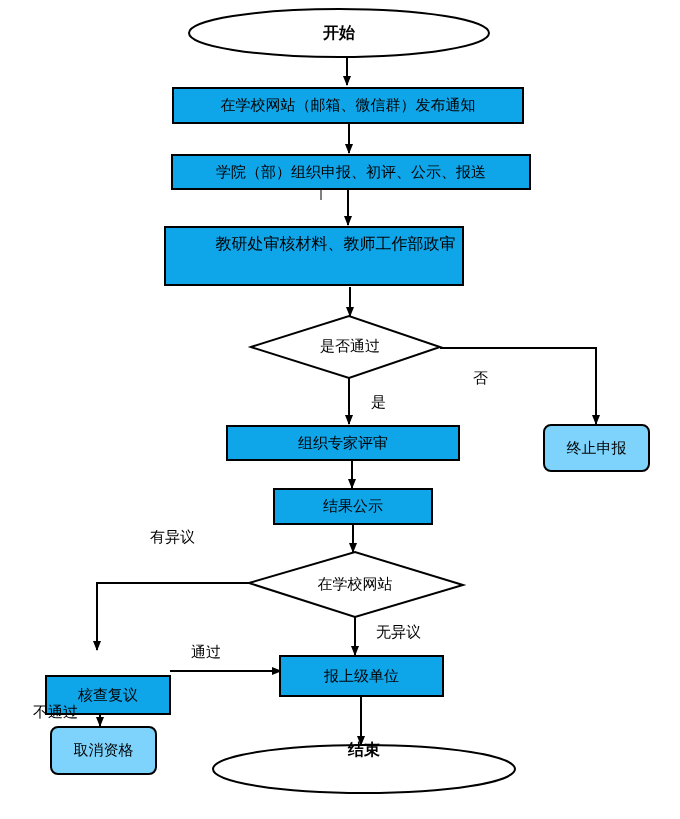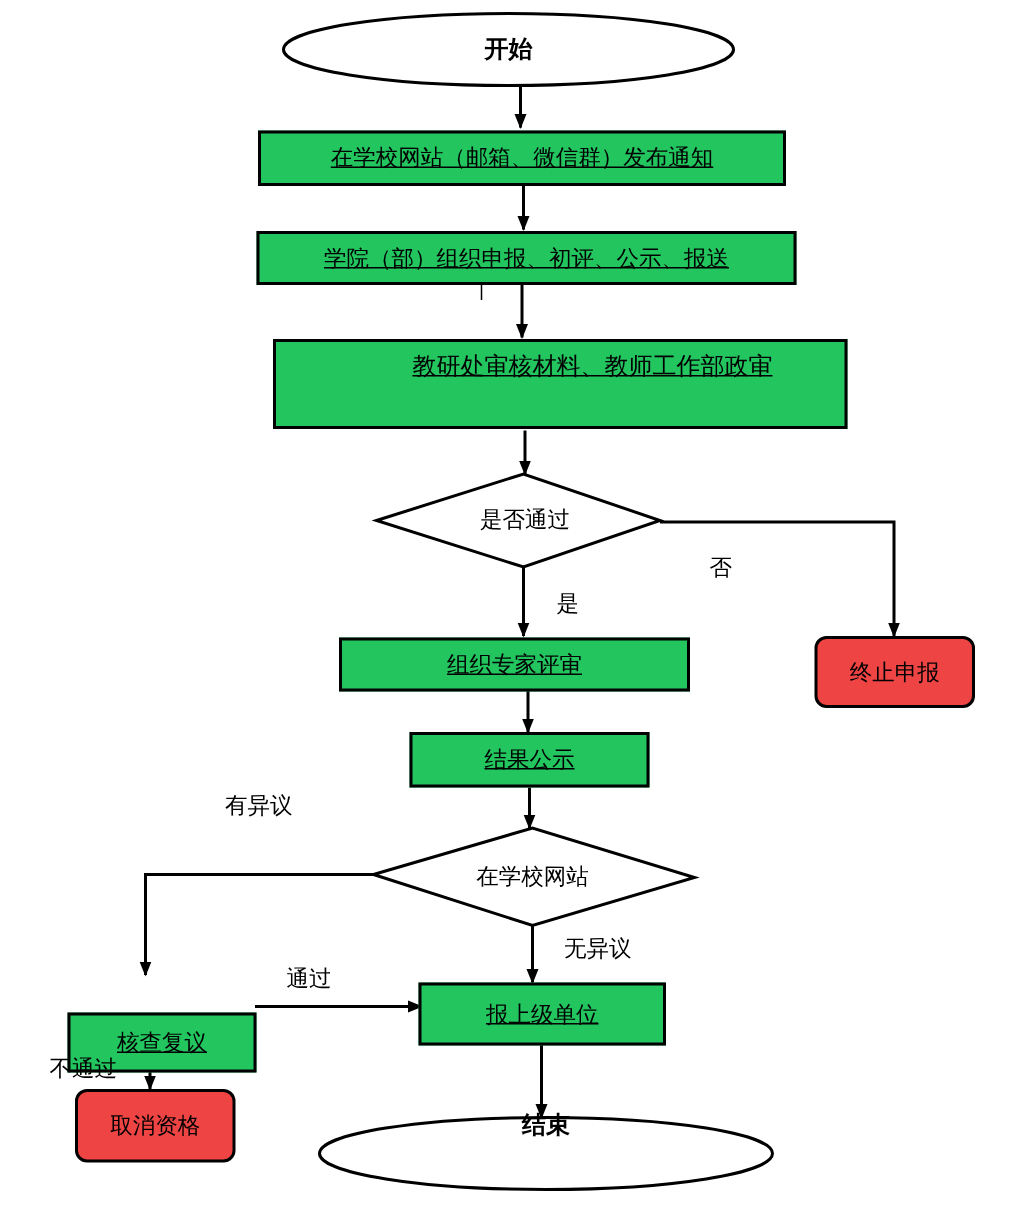--- a/index.html
+++ b/index.html
@@ -1,22 +1,22 @@
 <!DOCTYPE html>
 <html><head>
   <meta charset="utf-8">
   <style>
     html, body { margin: 0; padding: 0; background: #ffffff; }
     body { width: 680px; height: 819px; position: relative; overflow: hidden;
            font-family: "DejaVu Sans", "Liberation Sans", sans-serif; color: #000; }
     svg { position: absolute; left: 0; top: 0; }
     .node { position: absolute; display: flex; align-items: center; justify-content: center;
             box-sizing: border-box; font-size: 15px; color: #000; text-align: right; }
-    .rect { border: 2px solid #000; background: #22c55e; text-decoration: underline; }
-    .rounded { border: 2px solid #000; border-radius: 8px; background: #ef4444; }
+    .rect { border: 2px solid #000; background: #0ea5e9; }
+    .rounded { border: 2px solid #000; border-radius: 8px; background: #7dd3fc; }
     .terminal { font-weight: bold; font-size: 16px; }
     .top-align { align-items: flex-start; padding-top: 6px; }
     .label { position: absolute; font-size: 15px; color: #000; white-space: nowrap; }
   </style>
 </head>
 <body>
 
 <svg width="680" height="819">
   <defs>
     <marker id="arrow" markerWidth="10" markerHeight="10" refX="9" refY="5" orient="auto" markerUnits="userSpaceOnUse">
@@ -54,21 +54,21 @@
 </div>
 
 <div class="node rect" style="left:172px; top:87px; width:352px; height:37px;">
   <span>在学校网站（邮箱、微信群）发布通知</span>
 </div>
 
 <div class="node rect" style="left:171px; top:154px; width:360px; height:36px;">
   <span>学院（部）组织申报、初评、公示、报送</span>
 </div>
 
-<div class="node rect top-align" style="left:182px; top:226px; width:383px; height:60px;padding-left:43px;">
+<div class="node rect top-align" style="left:164px; top:226px; width:300px; height:60px;padding-left:43px;">
   <span style="font-size:16px;">教研处审核材料、教师工作部政审</span>
 </div>
 
 <div class="node" style="left:290px; top:334px; width:120px; height:24px;">
   <span>是否通过</span>
 </div>
 
 <span class="label" style="left:473px; top:369px;">否</span>
 <span class="label" style="left:371px; top:393px;">是</span>
 

